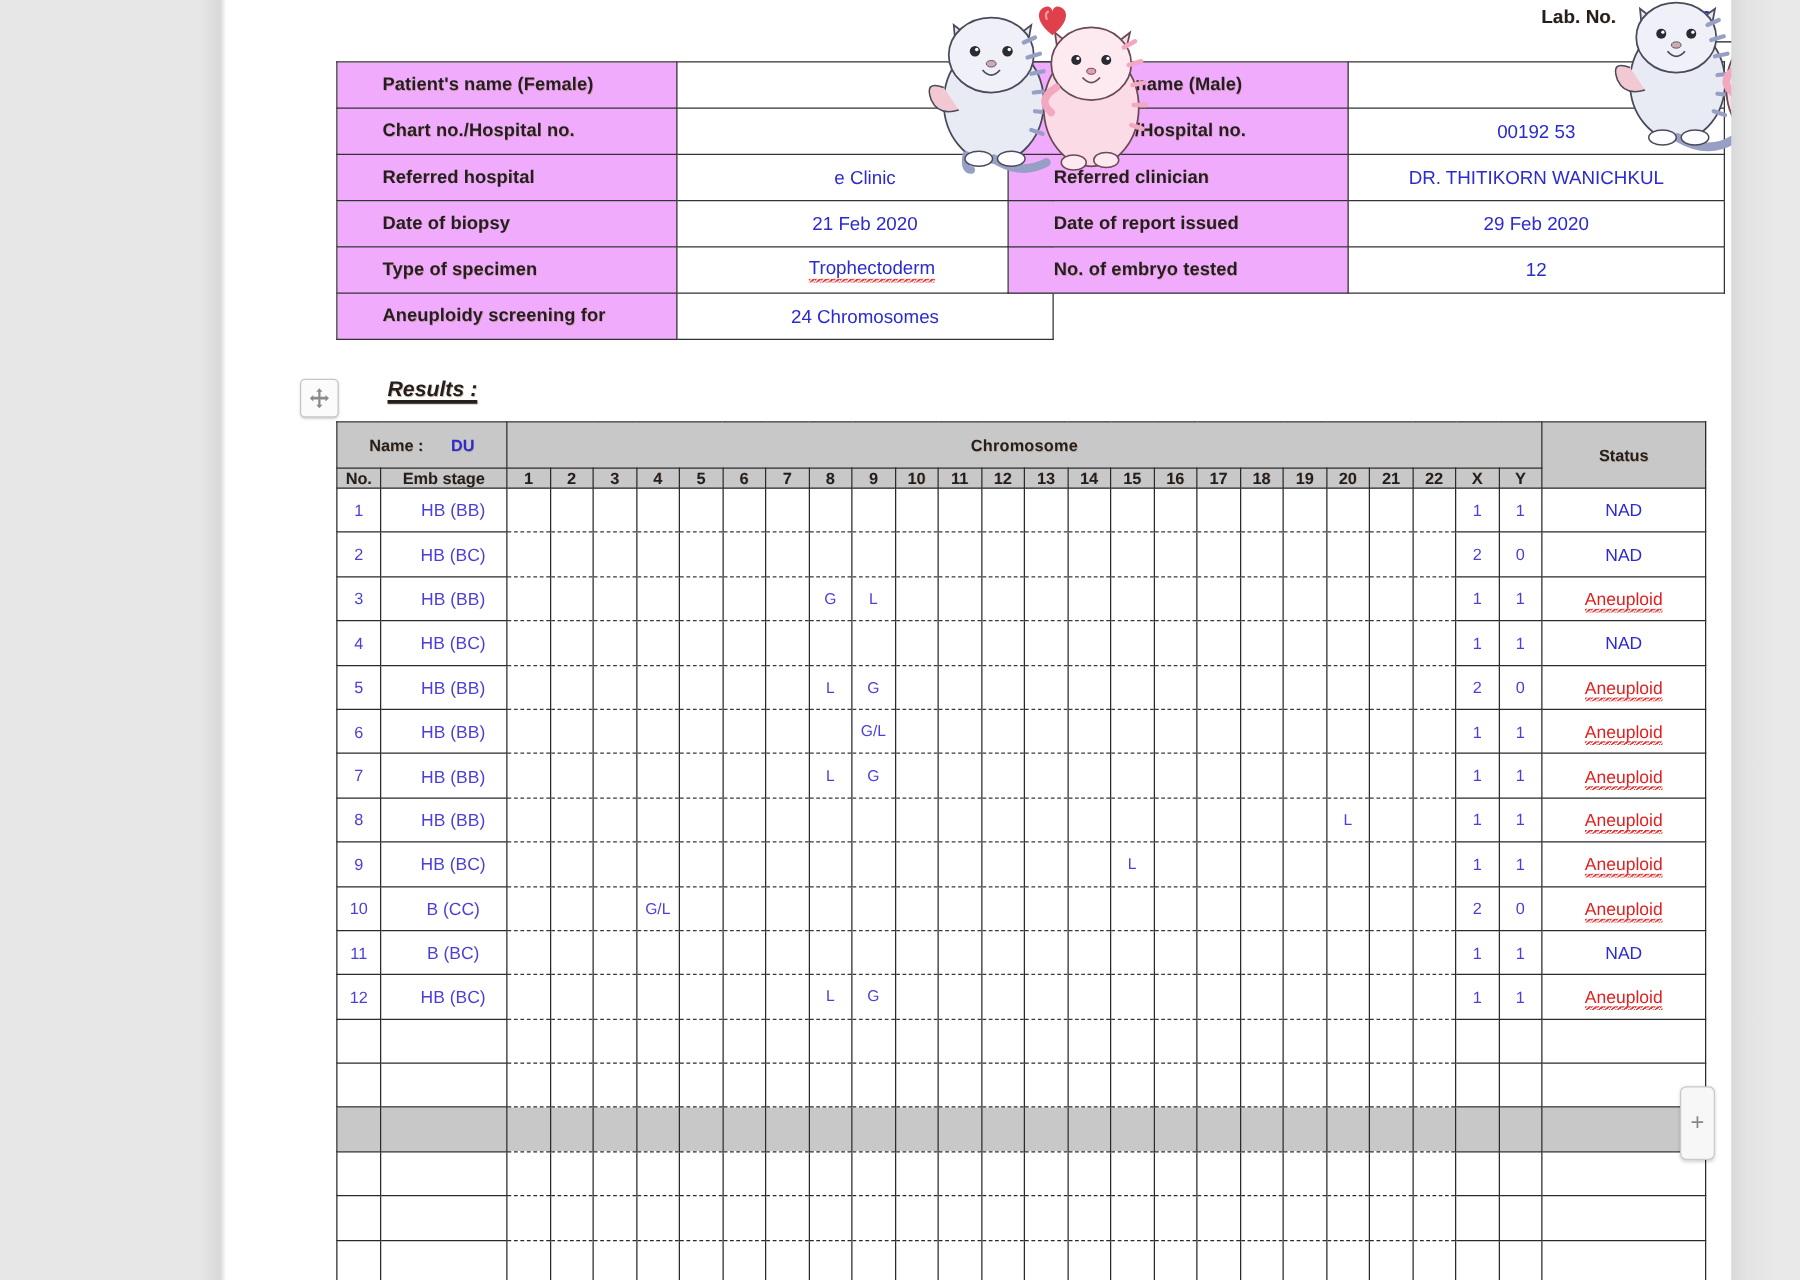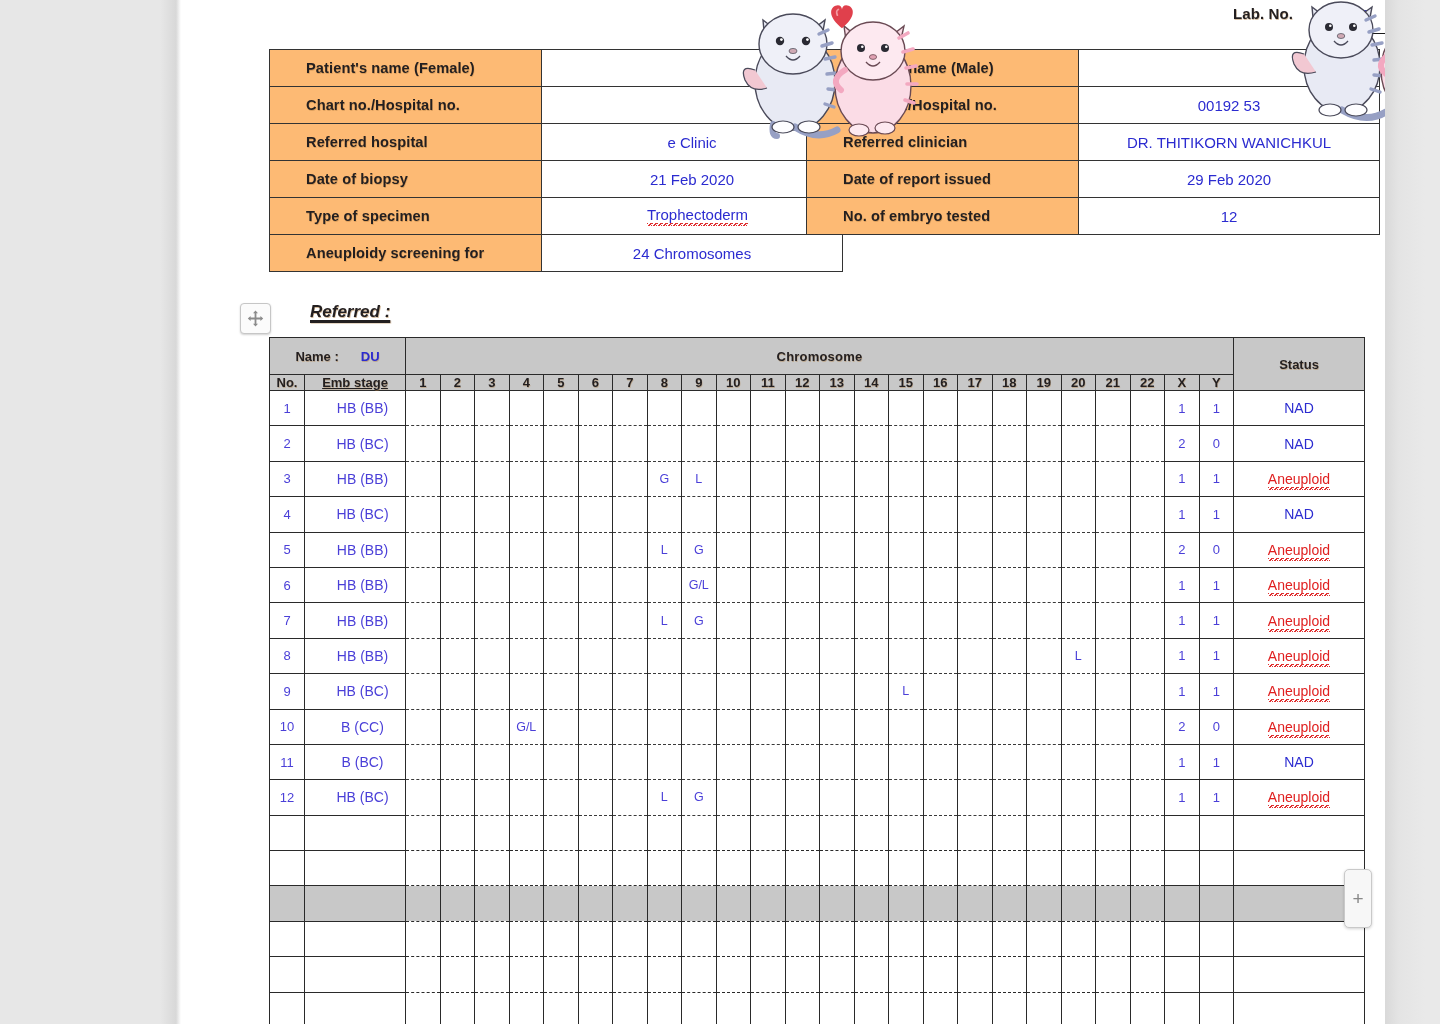--- a/index.html
+++ b/index.html
@@ -80,21 +80,21 @@
     table-layout: fixed;
   }
   table.info td {
     border: 1.5px solid #333;
     height: 36px;
     font-size: 14.6px;
     padding: 0 0 0 10px;
     vertical-align: middle;
   }
   table.info td.lbl {
-    background: #fdba74;
+    background: #f0abfc;
     font-weight: bold;
     color: #231f20;
     width: 235px;
     text-shadow: 0.5px 0.5px 0 rgba(170,120,60,.4);
     letter-spacing: .1px;
     padding-left: 36px;
   }
   table.info td.val {
     background: #fff;
     color: #2b2bd0;
@@ -182,21 +182,21 @@
     background: #c8c8c8;
     font-weight: bold;
     color: #231f20;
     text-shadow: 0.5px 0.5px 0 rgba(170,120,60,.4);
   }
   th.name-cell { text-align: left; padding-left: 8px; font-size: 14px; height: 36px; }
   th.name-cell .nm { color: #2b2bd0; margin-left: 22px; }
   th.chrom-title { font-size: 14.5px; height: 36px; letter-spacing: .2px; }
   th.status-head { font-size: 14.5px; width: 130px; }
   th.no-head   { width: 34px; font-size: 13.5px; }
-  th.emb-head  { width: 100px; font-size: 14px; text-decoration: underline; }
+  th.emb-head  { width: 100px; font-size: 14px; }
   th.cnum      { width: 33.5px; font-size: 13.5px; }
   th.sex       { width: 33.5px; font-size: 13.5px; }
 
   tr.data td { height: 34.4px; color: #4a3fd8; }
   tr.data td.no  { font-size: 13px; }
   tr.data td.emb { font-size: 14px; padding-left: 15px; }
   tr.data td.chr { font-size: 12.5px; border-top-style: dashed; border-bottom-style: dashed;
                    border-top-color:#3a3a3a; border-bottom-color:#3a3a3a; }
   tr.data:first-of-type td.chr { border-top-style: solid; }
   tr.data td.sexv { font-size: 13px; }
@@ -280,21 +280,21 @@
             <td class="lbl">Date of report issued</td>
             <td class="val"><span class="sp">29 Feb 2020</span></td>
           </tr>
           <tr>
             <td class="lbl">No. of embryo tested</td>
             <td class="val"><span class="sp">12</span></td>
           </tr>
         </tbody>
     </table>
 
-    <div id="results-head">Referred :</div>
+    <div id="results-head">Results :</div>
 
     <div id="res-wrap">
       <table class="res">
         <thead>
           <tr>
             <th class="name-cell" colspan="2">
               <span>Name :</span><span class="nm">DU</span>
             </th>
             <th class="chrom-title" id="chrom-title-cell" colspan="24">Chromosome</th>
             <th class="status-head sep-left" rowspan="2">Status</th>

